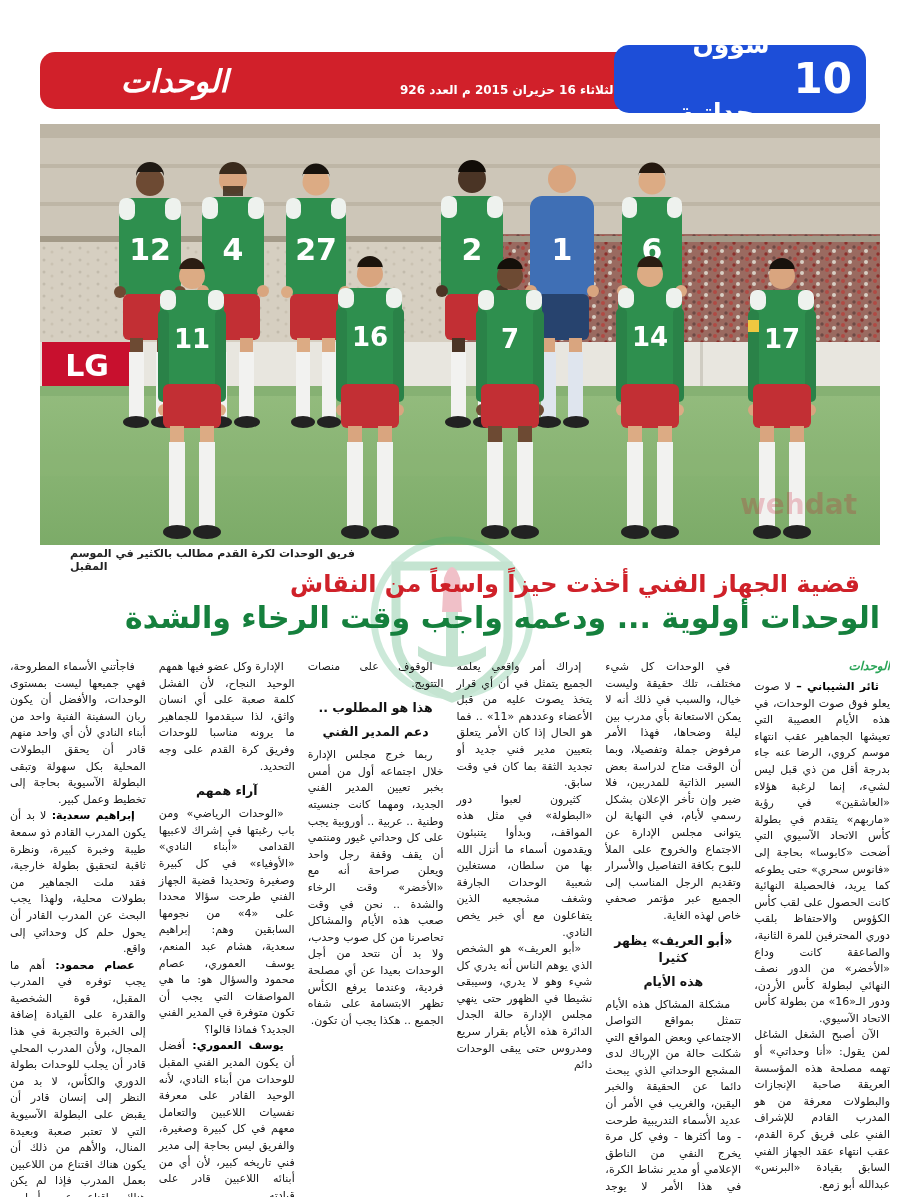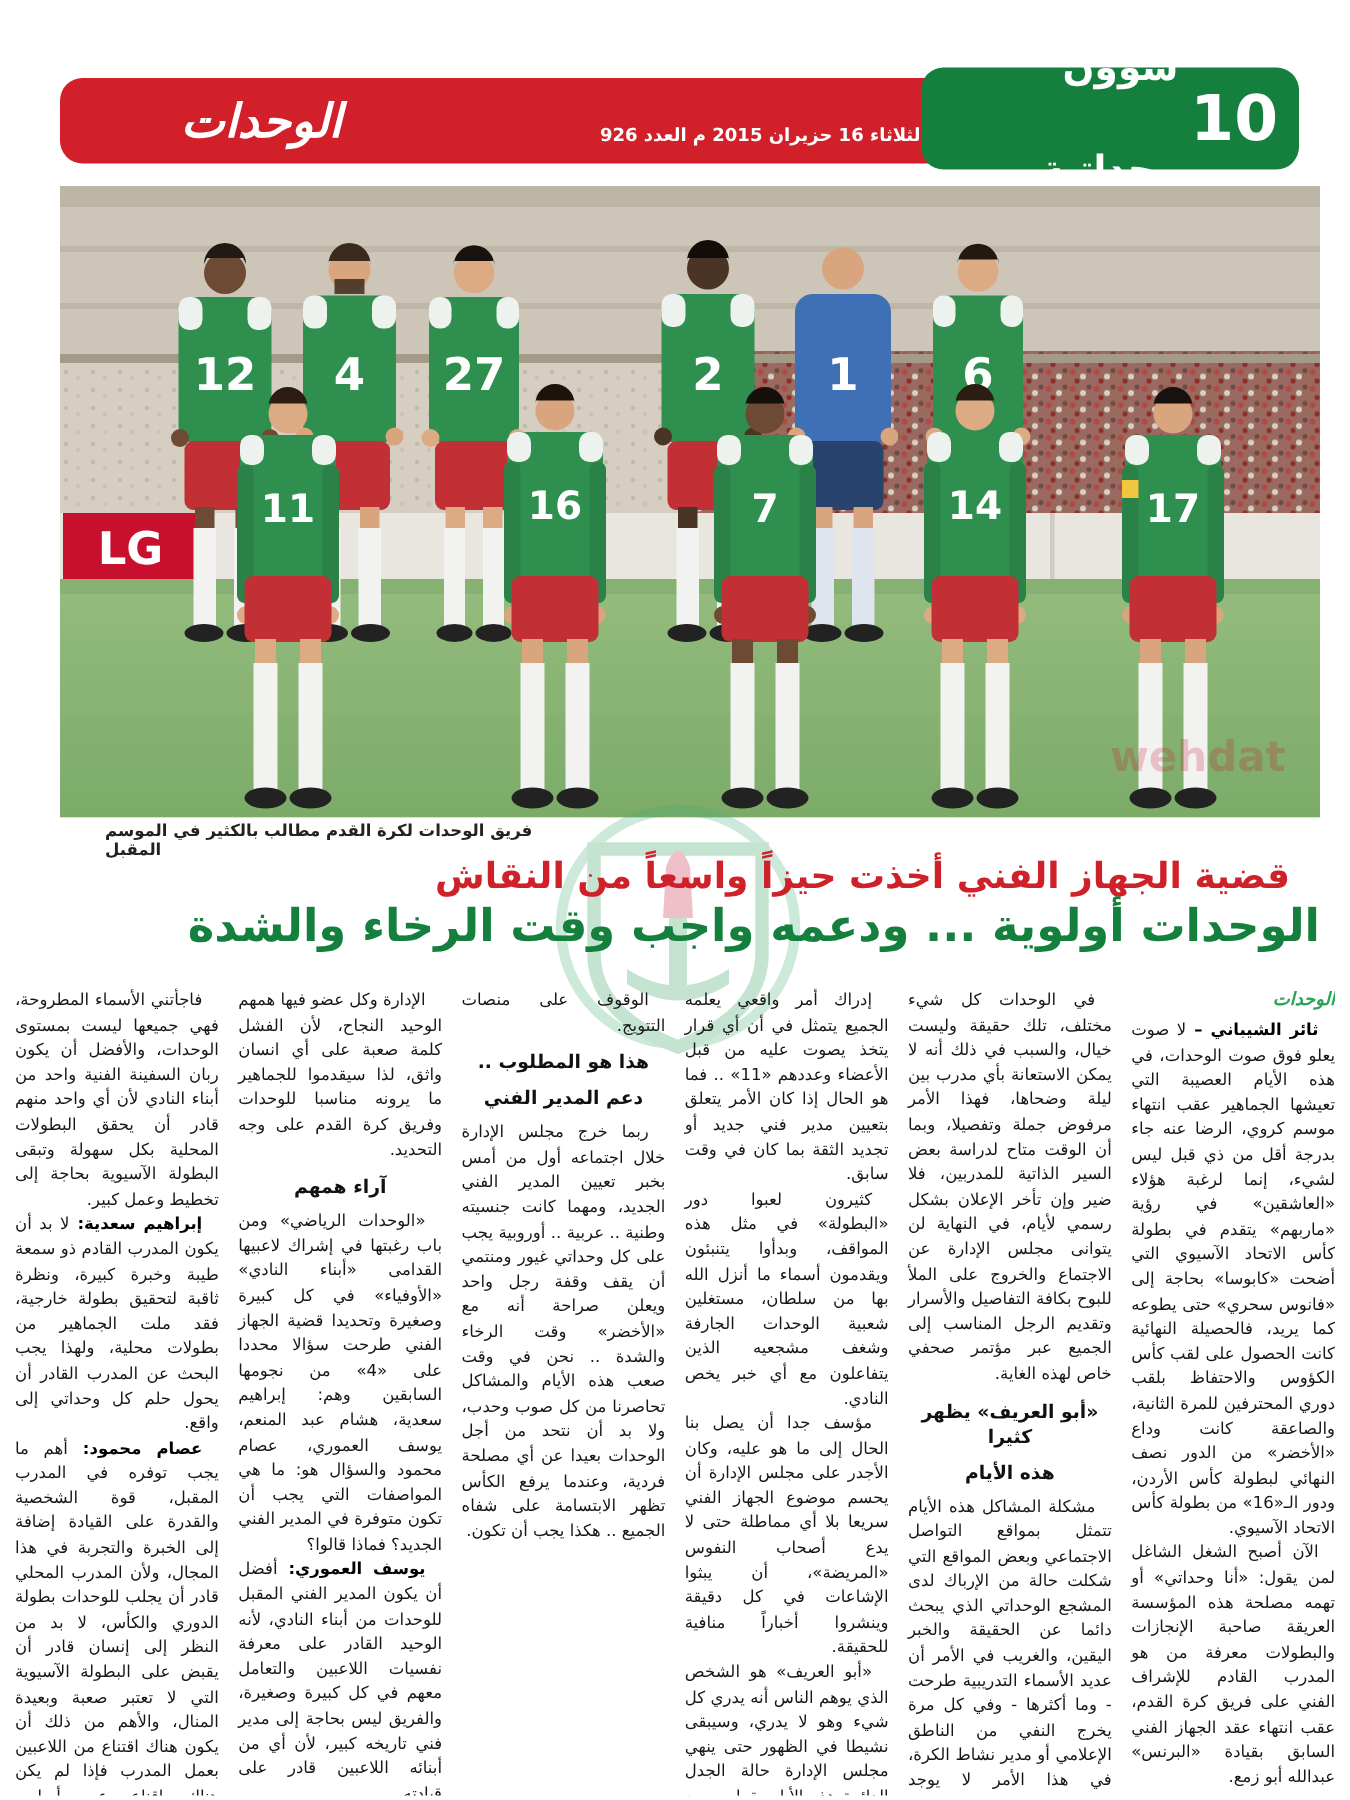--- a/index.html
+++ b/index.html
@@ -6,22 +6,22 @@
   body{width:900px;height:1200px;position:relative;background:#ffffff;overflow:hidden;
        font-family:"DejaVu Sans",sans-serif;}
   
   .masthead{position:absolute;left:40px;top:52px;width:608px;height:57px;
             background:#d1202a;border-radius:15px;}
   .logo{position:absolute;left:58px;top:59px;width:170px;height:44px;color:#fff;
         font-size:31px;font-weight:bold;font-style:italic;direction:rtl;line-height:44px;}
   .dateline{position:absolute;left:400px;top:80px;width:238px;height:20px;color:#fff;
             font-size:12px;font-weight:bold;direction:rtl;text-align:left;line-height:20px;}
   .section-badge{position:absolute;left:614px;top:45px;width:252px;height:68px;
-                 background:#15803d;border-radius:15px;display:flex;flex-direction:row-reverse;
-                 align-items:center;justify-content:flex-start;gap:8px;padding:0;color:#fff;}
+                 background:#1d4ed8;border-radius:15px;display:flex;flex-direction:row-reverse;
+                 align-items:center;justify-content:flex-start;gap:24px;padding:0;color:#fff;}
   .section-badge .num{font-size:42px;font-weight:bold;margin-right:14px;line-height:68px;}
   .section-badge .lbl{font-size:25px;font-weight:bold;direction:rtl;line-height:68px;}
   
   .photo{position:absolute;left:40px;top:124px;width:840px;height:421px;overflow:hidden;
          background:#cfc9bd;}
   .caption{position:absolute;left:70px;top:547px;width:320px;color:#222;
            font-size:11px;font-weight:bold;direction:rtl;text-align:left;}
   
   .crest-watermark{position:absolute;left:366px;top:526px;width:172px;height:178px;
                    opacity:.26;z-index:1;pointer-events:none;}
@@ -317,21 +317,20 @@
     </div>
     <div class="col">
       <p class="body-p" dir="rtl">في الوحدات كل شيء مختلف، تلك حقيقة وليست خيال، والسبب في ذلك أنه لا يمكن الاستعانة بأي مدرب بين ليلة وضحاها، فهذا الأمر مرفوض جملة وتفصيلا، وبما أن الوقت متاح لدراسة بعض السير الذاتية للمدربين، فلا ضير وإن تأخر الإعلان بشكل رسمي لأيام، في النهاية لن يتوانى مجلس الإدارة عن الاجتماع والخروج على الملأ للبوح بكافة التفاصيل والأسرار وتقديم الرجل المناسب إلى الجميع عبر مؤتمر صحفي خاص لهذه الغاية.</p>
       <div class="subhead" dir="rtl">«أبو العريف» يظهر كثيرا</div>
       <div class="subhead" dir="rtl">هذه الأيام</div>
       <p class="body-p" dir="rtl">مشكلة المشاكل هذه الأيام تتمثل بمواقع التواصل الاجتماعي وبعض المواقع التي شكلت حالة من الإرباك لدى المشجع الوحداتي الذي يبحث دائما عن الحقيقة والخبر اليقين، والغريب في الأمر أن عديد الأسماء التدريبية طرحت - وما أكثرها - وفي كل مرة يخرج النفي من الناطق الإعلامي أو مدير نشاط الكرة، في هذا الأمر لا يوجد اجتهادات، ولا بد من</p>
     </div>
     <div class="col">
       <p class="body-p" dir="rtl">إدراك أمر واقعي يعلمه الجميع يتمثل في أن أي قرار يتخذ يصوت عليه من قبل الأعضاء وعددهم «11» .. فما هو الحال إذا كان الأمر يتعلق بتعيين مدير فني جديد أو تجديد الثقة بما كان في وقت سابق.</p>
       <p class="body-p" dir="rtl">كثيرون لعبوا دور «البطولة» في مثل هذه المواقف، وبدأوا يتنبئون ويقدمون أسماء ما أنزل الله بها من سلطان، مستغلين شعبية الوحدات الجارفة وشغف مشجعيه الذين يتفاعلون مع أي خبر يخص النادي.</p>
-      <p class="body-p" dir="rtl">مؤسف جدا أن يصل بنا الحال إلى ما هو عليه، وكان الأجدر على مجلس الإدارة أن يحسم موضوع الجهاز الفني سريعا بلا أي مماطلة حتى لا يدع أصحاب النفوس «المريضة»، أن يبثوا الإشاعات في كل دقيقة وينشروا أخباراً منافية للحقيقة.</p>
       <p class="body-p" dir="rtl">«أبو العريف» هو الشخص الذي يوهم الناس أنه يدري كل شيء وهو لا يدري، وسيبقى نشيطا في الظهور حتى ينهي مجلس الإدارة حالة الجدل الدائرة هذه الأيام بقرار سريع ومدروس حتى يبقى الوحدات دائم</p>
     </div>
     <div class="col">
       <p class="body-p" dir="rtl">الوقوف على منصات التتويج.</p>
       <div class="subhead" dir="rtl">هذا هو المطلوب ..</div>
       <div class="subhead" dir="rtl">دعم المدير الفني</div>
       <p class="body-p" dir="rtl">ربما خرج مجلس الإدارة خلال اجتماعه أول من أمس بخبر تعيين المدير الفني الجديد، ومهما كانت جنسيته وطنية .. عربية .. أوروبية يجب على كل وحداتي غيور ومنتمي أن يقف وقفة رجل واحد ويعلن صراحة أنه مع «الأخضر» وقت الرخاء والشدة .. نحن في وقت صعب هذه الأيام والمشاكل تحاصرنا من كل صوب وحدب، ولا بد أن نتحد من أجل الوحدات بعيدا عن أي مصلحة فردية، وعندما يرفع الكأس تظهر الابتسامة على شفاه الجميع .. هكذا يجب أن تكون.</p>
     </div>
     <div class="col">
       <p class="body-p" dir="rtl">الإدارة وكل عضو فيها همهم الوحيد النجاح، لأن الفشل كلمة صعبة على أي انسان واثق، لذا سيقدموا للجماهير ما يرونه مناسبا للوحدات وفريق كرة القدم على وجه التحديد.</p>

